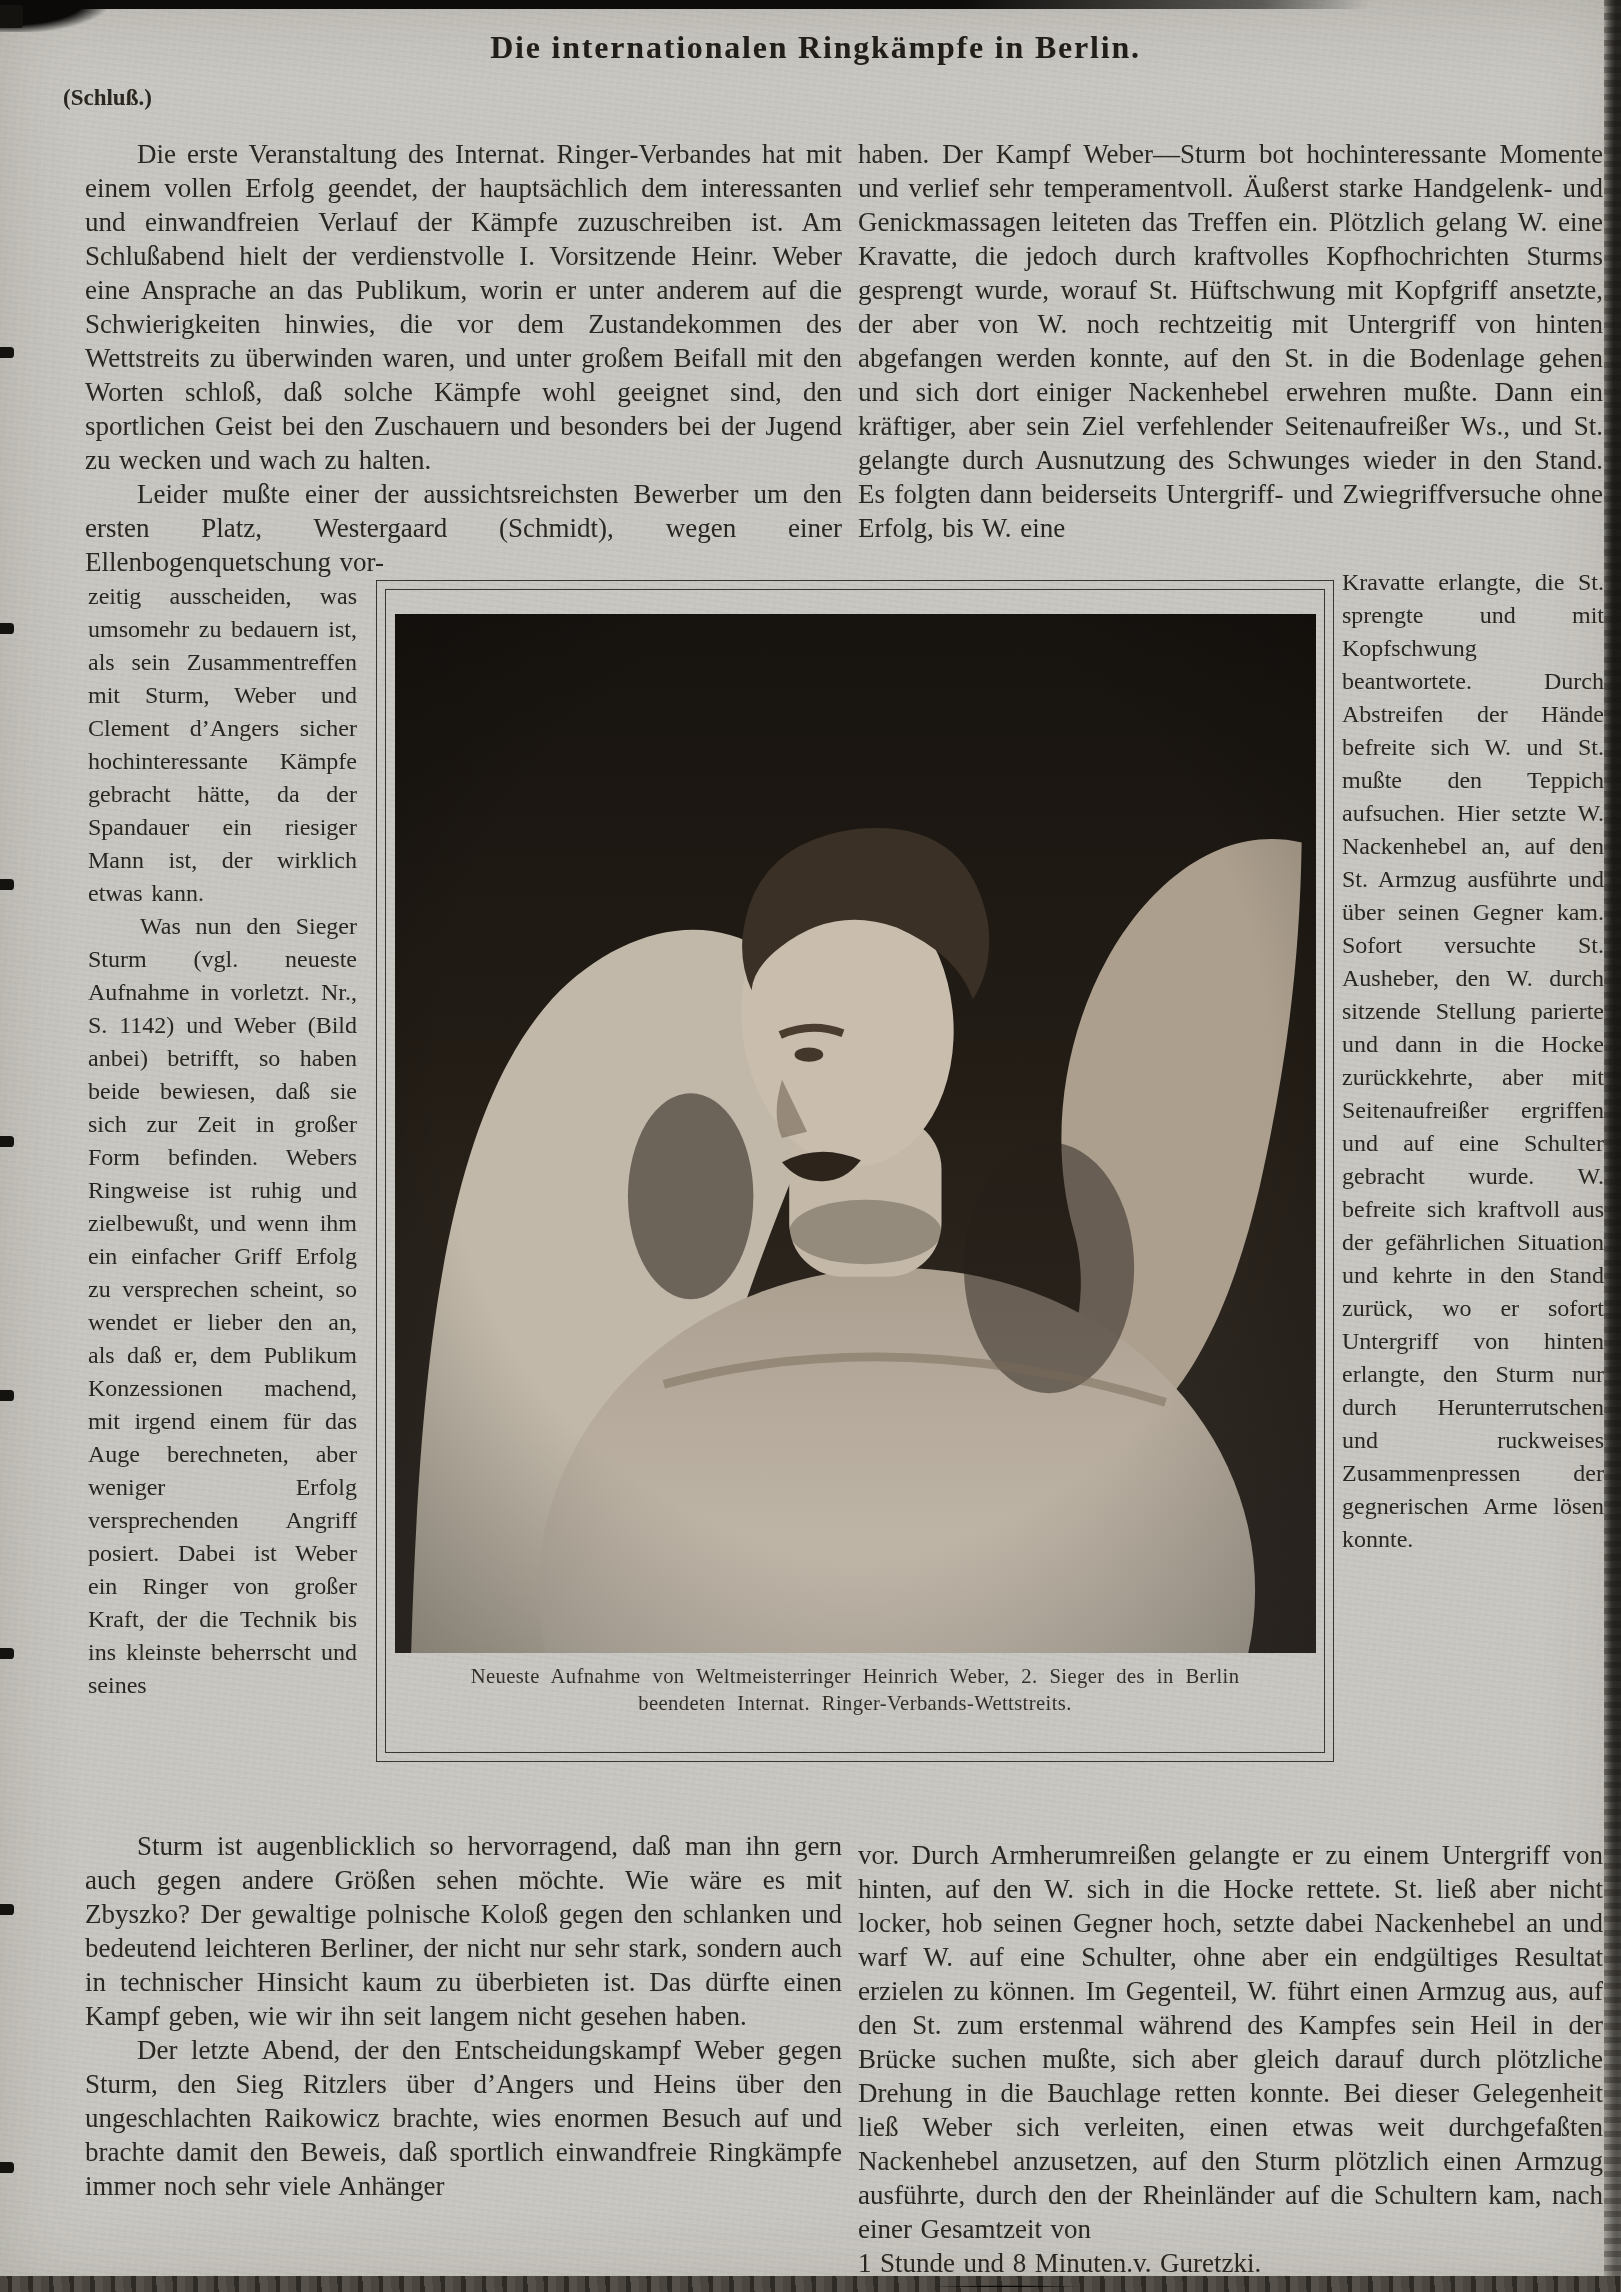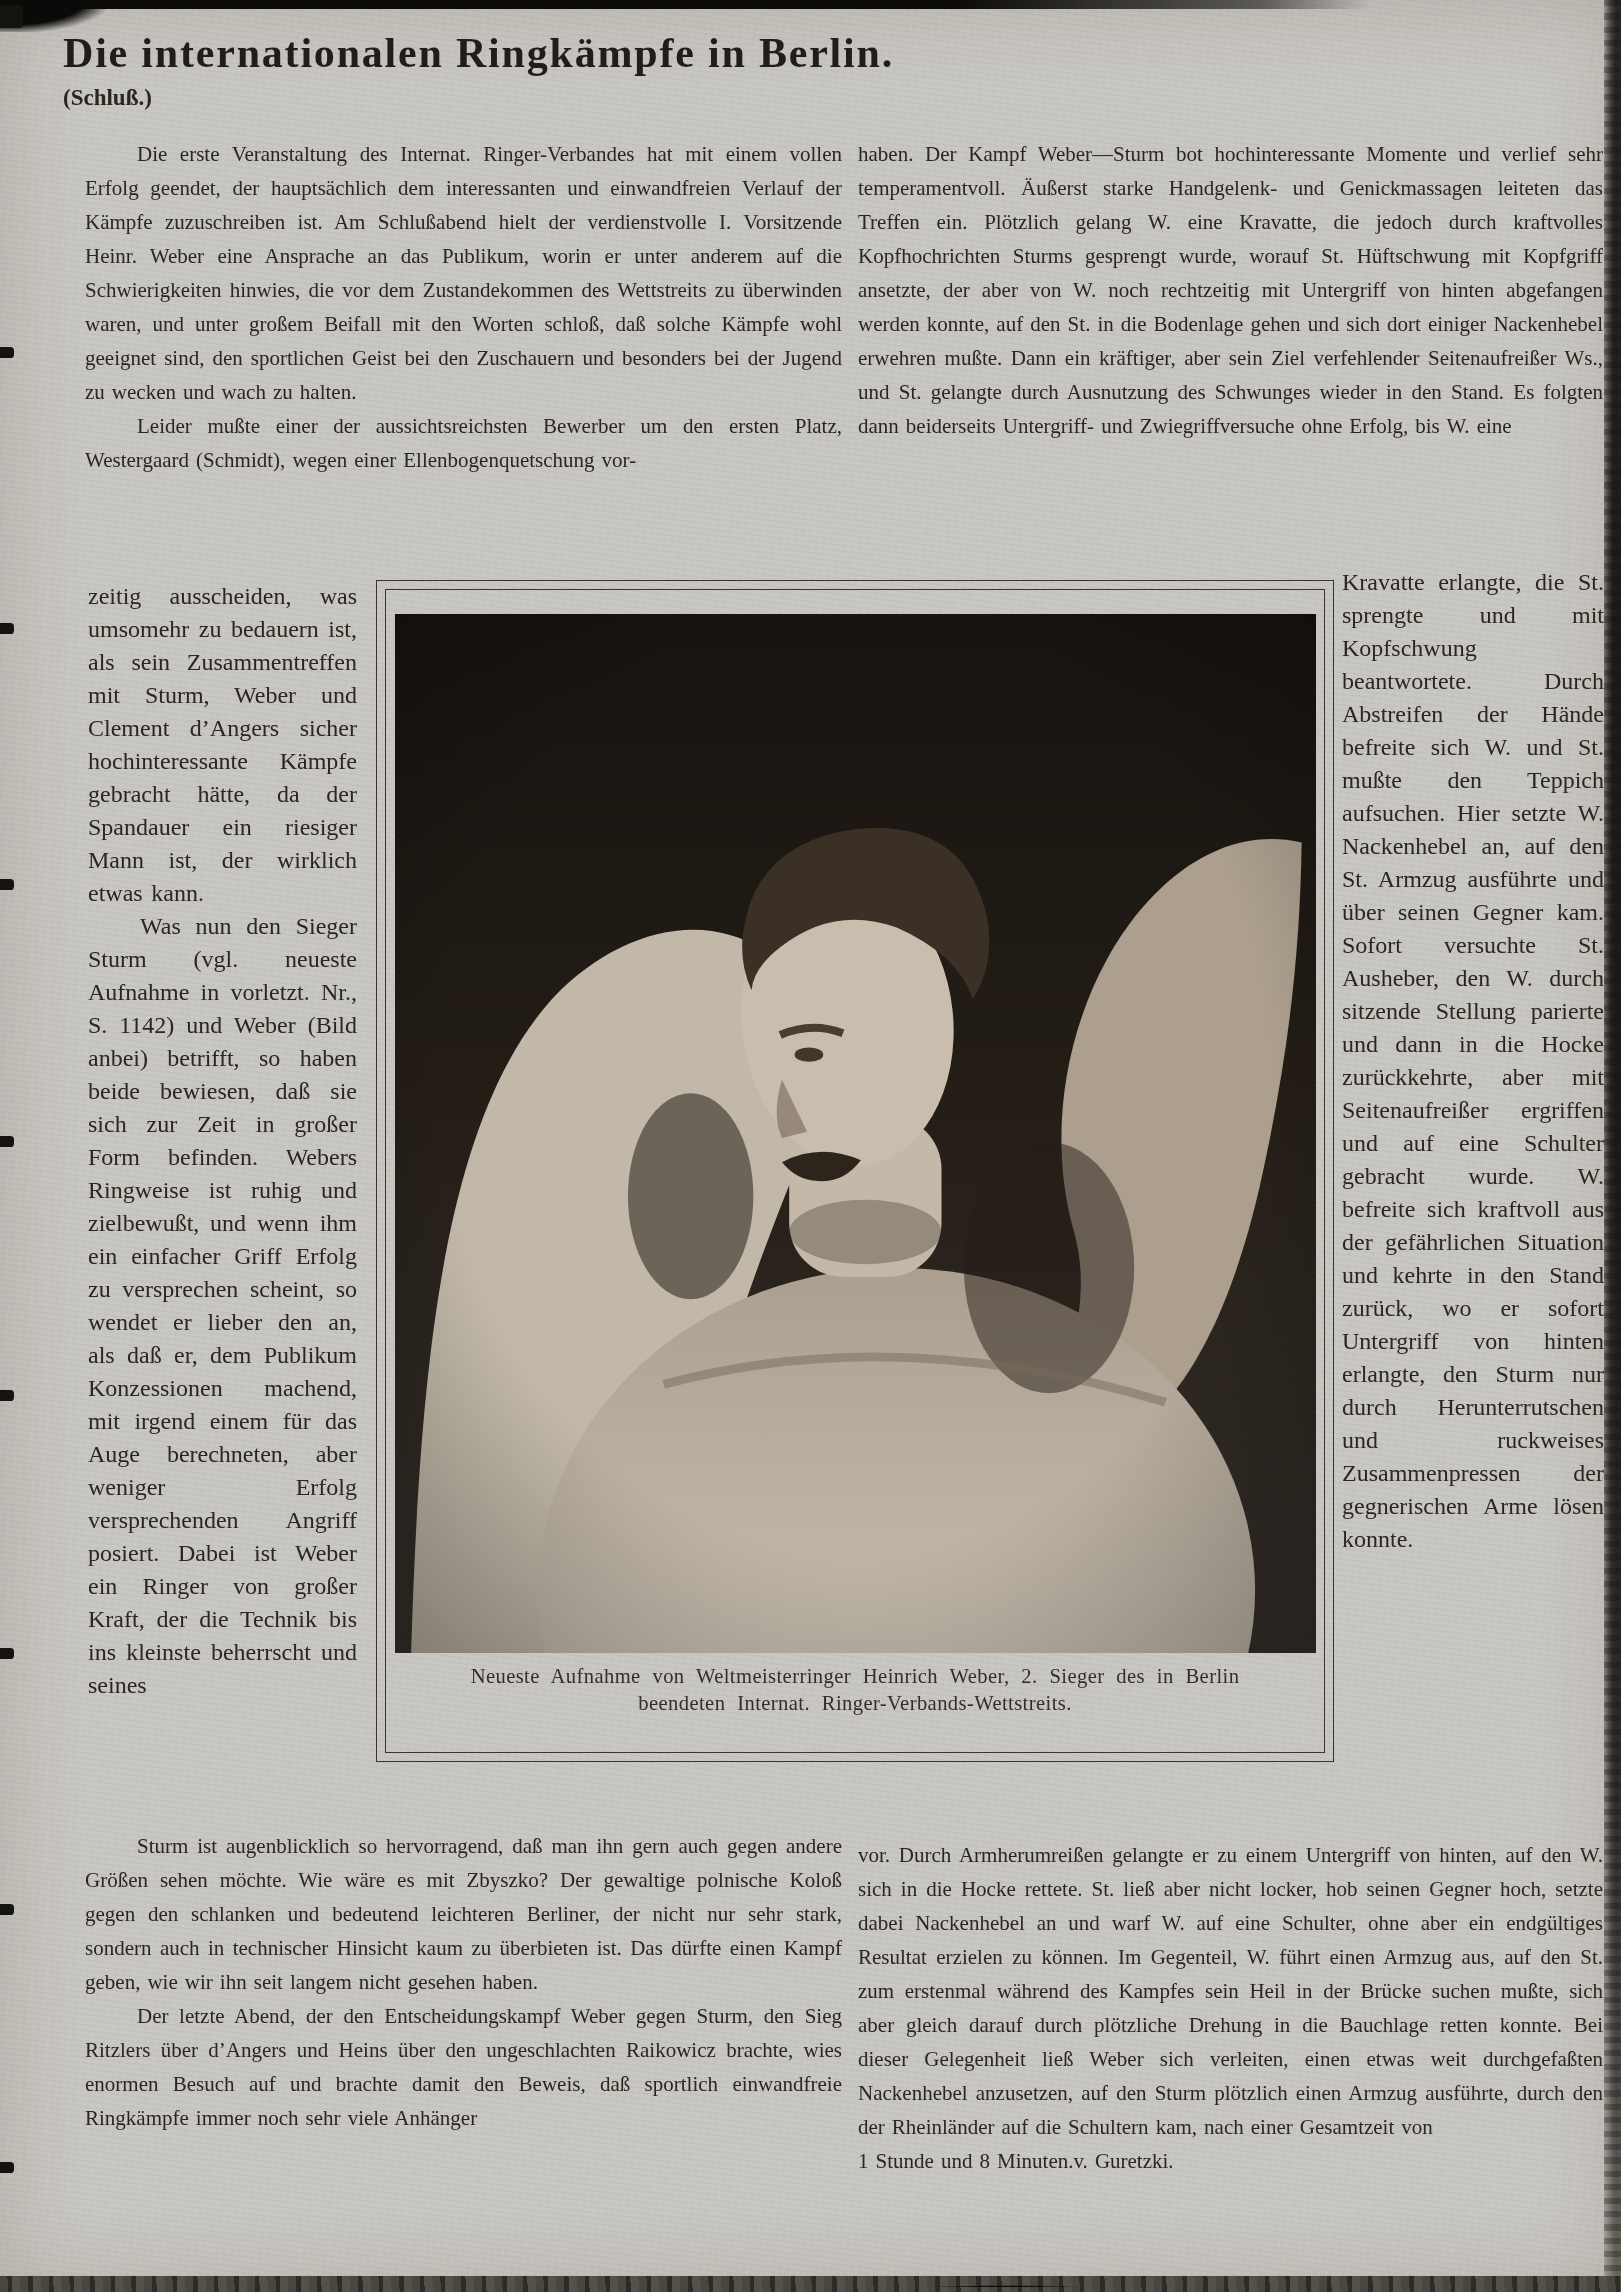--- a/index.html
+++ b/index.html
@@ -26,29 +26,29 @@
     background:
       radial-gradient(ellipse at 80% 26%, rgba(20,18,15,0.8) 0 5.4px, rgba(20,18,15,0) 16px),
       radial-gradient(ellipse at 70% 52%, rgba(20,18,15,0.7) 0 6.3px, rgba(20,18,15,0) 18px),
       repeating-linear-gradient(to bottom, rgba(70,65,58,0.5) 0 6.3px, rgba(150,146,138,0.35) 6.3px 13.4px);
   }
   .edge-bottom{position:absolute;left:0;bottom:0;width:1622px;height:17px;
     background:
       radial-gradient(ellipse at 62% 60%, rgba(5,5,4,0.95) 0 36px, rgba(5,5,4,0) 81px),
       repeating-linear-gradient(88deg, #4a463f 0 8px, #2e2b26 8px 12.5px, #55504a 12.5px 20.6px);}
   
-  .title{position:absolute;left:63px;top:29px;width:1505px;
-    font-size:42px;font-weight:bold;letter-spacing:1.8px;color:#211d18;}
+  .title{position:absolute;left:63px;top:29px;width:1505px;text-align:center;
+    font-size:32px;font-weight:bold;letter-spacing:1.8px;color:#211d18;}
   .subtitle{position:absolute;left:63px;top:85px;width:1505px;
     font-size:23px;font-weight:bold;color:#2a2620;}
   
   .col{position:absolute;text-align:justify;overflow:hidden;}
   .col p{margin:0;text-indent:52px;}
   .col p.cont{text-indent:0;}
-  .wide{font-size:21px;line-height:34px;word-spacing:1.8px;}
+  .wide{font-size:27px;line-height:34px;word-spacing:1.8px;}
   .narrow{font-size:24px;line-height:33px;word-spacing:2.7px;}
   .col-lt{left:85px;top:137px;width:757px;height:452px;}
   .col-rt{left:858px;top:137px;width:745px;height:448px;}
   .col-ln{left:88px;top:580px;width:269px;height:1247px;}
   .col-rn{left:1342px;top:566px;width:262px;height:1272px;font-family:Liberation Serif, serif;}
   .col-lb{left:85px;top:1829px;width:757px;height:452px;}
   .col-rb{left:858px;top:1838px;width:745px;height:448px;}
   .last-row{display:flex;justify-content:flex-start;padding-right:204px;}
   .last-row .sig{font-weight:normal;}
   

